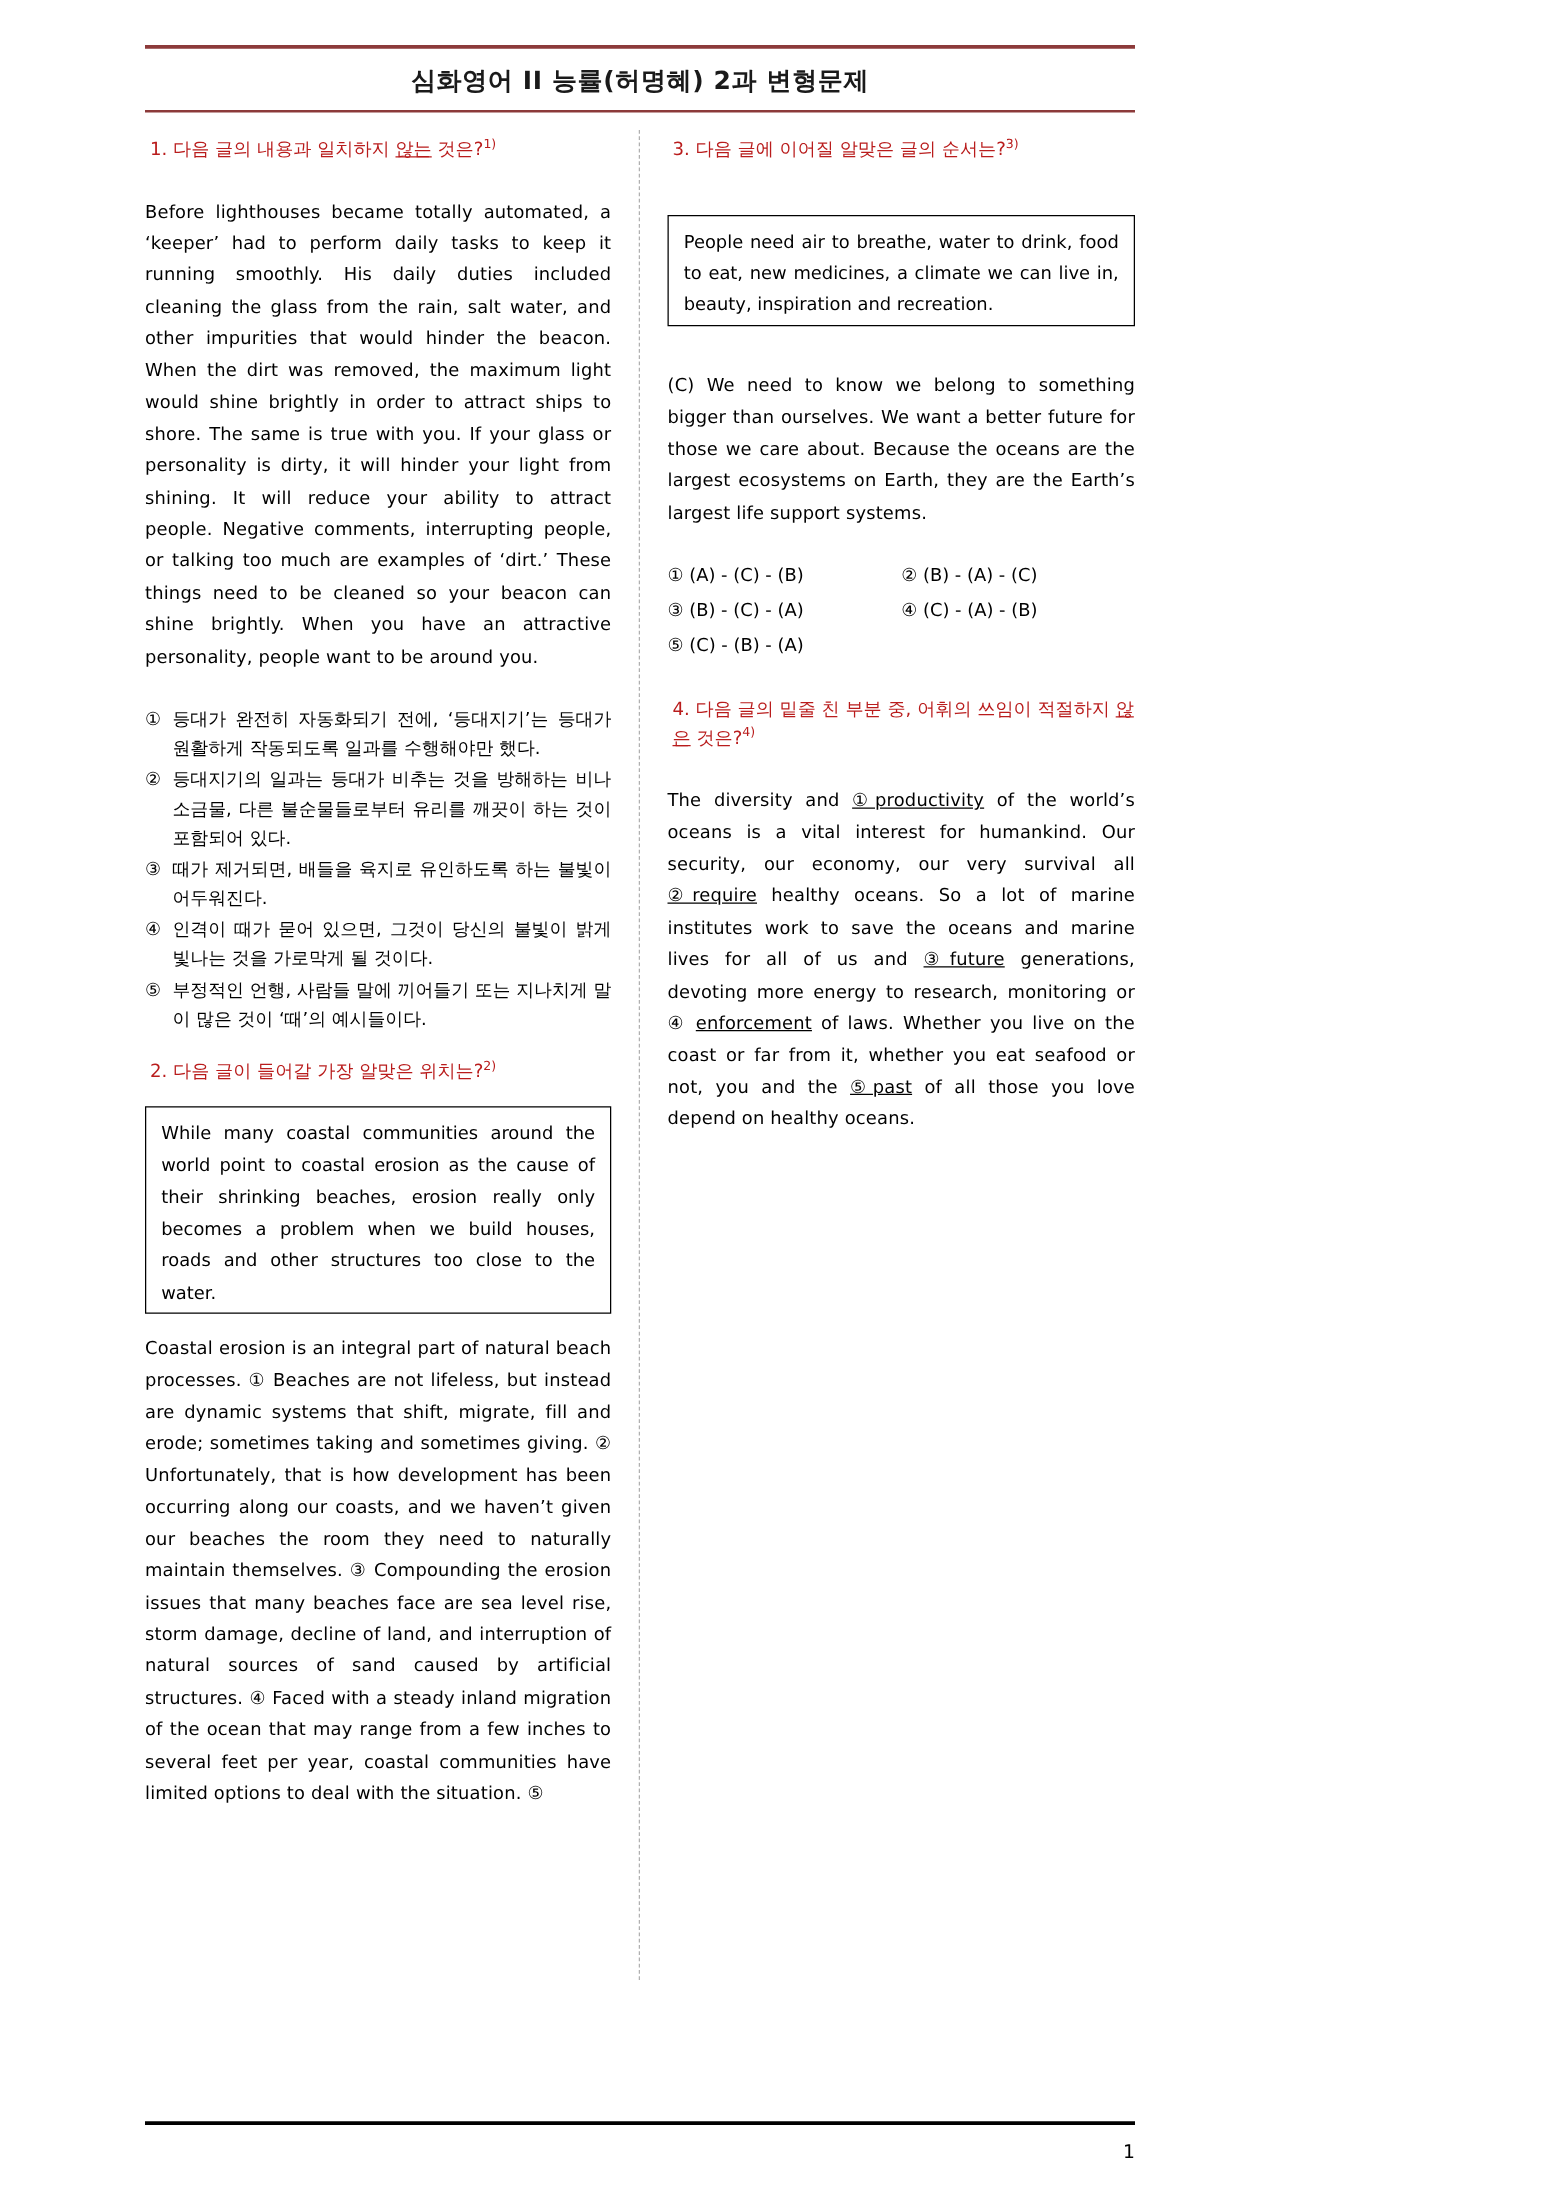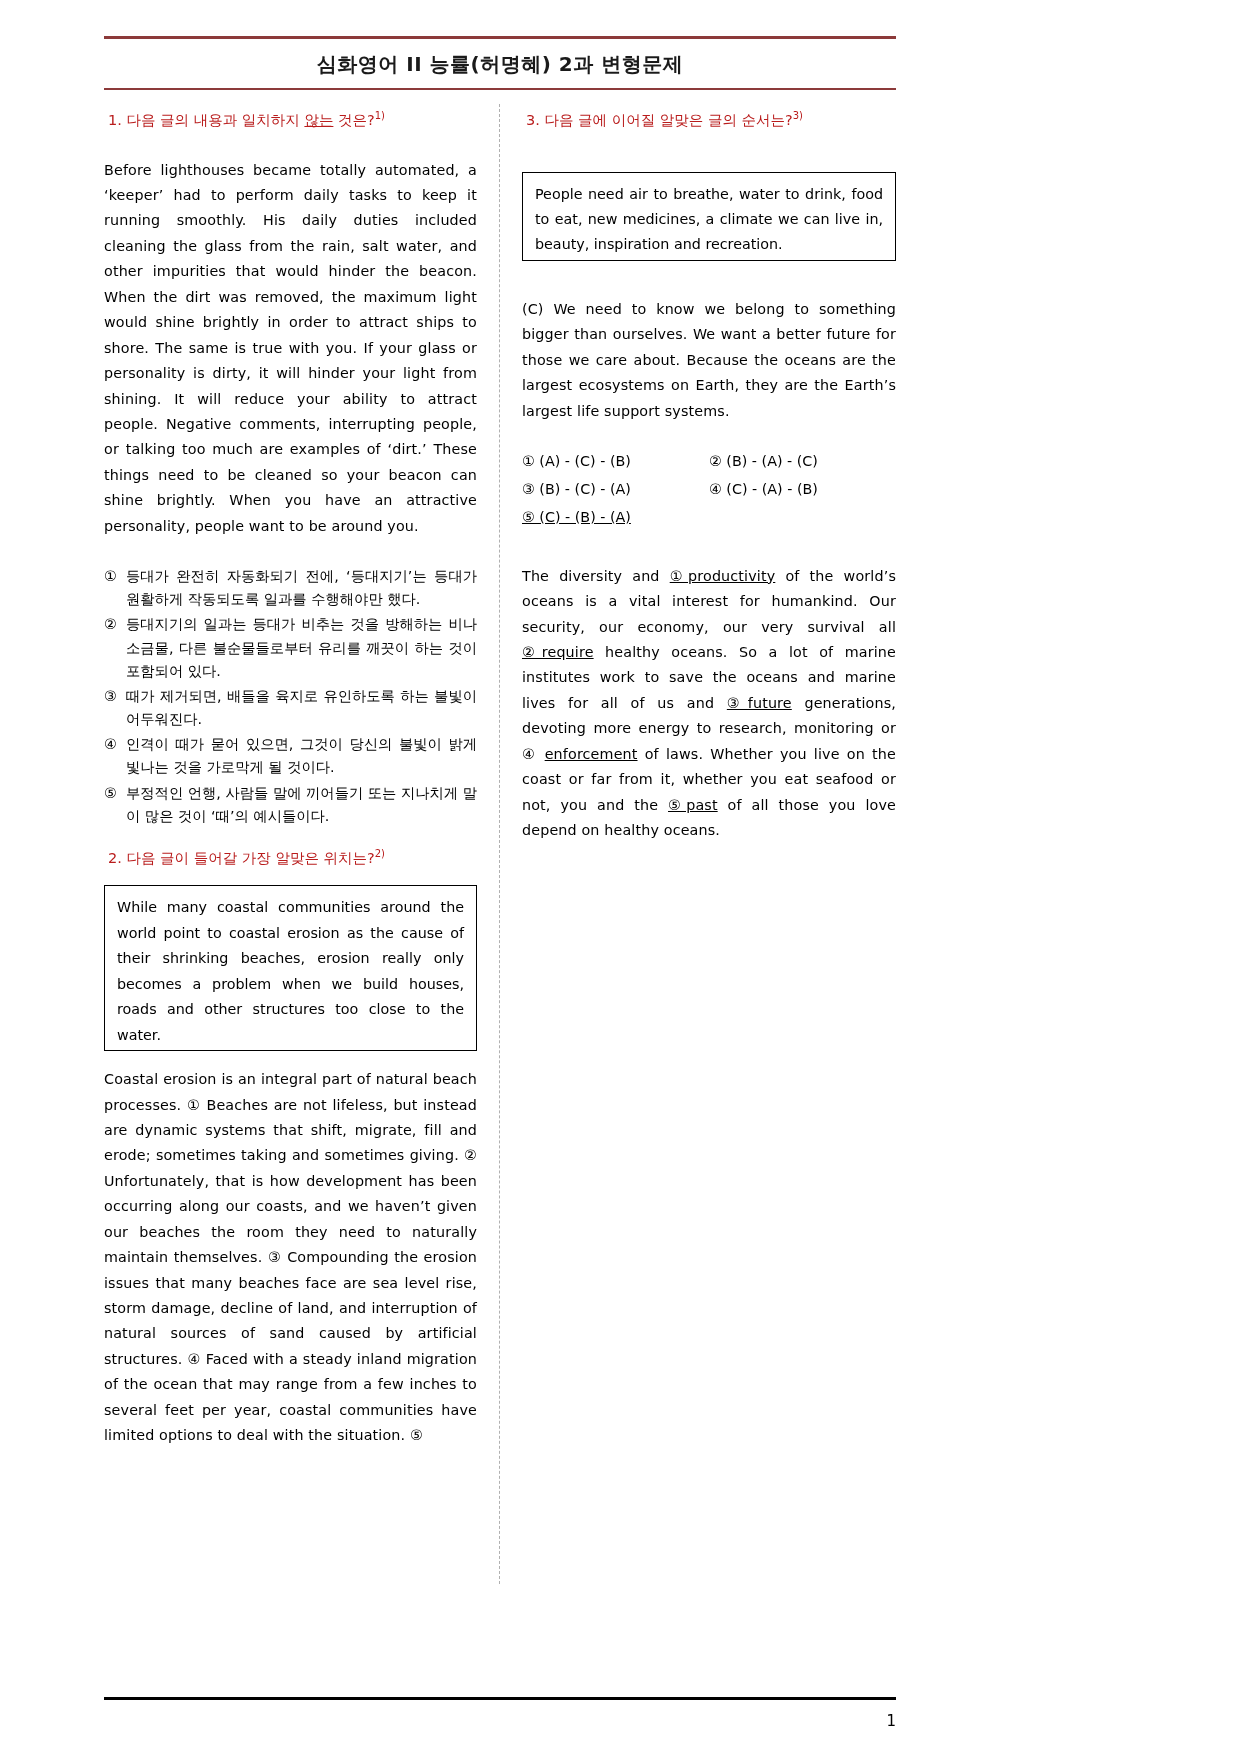--- a/index.html
+++ b/index.html
@@ -9,21 +9,21 @@
   }
   body {
     width: 1240px;
     height: 1752px;
     font-family: "DejaVu Sans", sans-serif;
     color: #000000;
     position: relative;
   }
   .page {
     position: absolute;
-    left: 0; top: 0;
+    left: 12px; top: 0;
     width: 1000px;
     height: 1752px;
     box-sizing: border-box;
     padding: 36px 104px 0 104px;
   }
   .rule-top {
     border-top: 3px solid #8c3a3a;
     width: 100%;
     margin: 0 0 0 0;
   }
@@ -109,21 +109,20 @@
     font-size: 14.3px;
     line-height: 1.95;
     justify-content: flex-end;
   }
   .choice-grid .gi {
     width: 50%;
     box-sizing: border-box;
   }
   .choice-grid .gi.full {
     width: 100%;
-    text-decoration: underline;
   }
   .spacer-sm { height: 10px; }
   .spacer-md { height: 22px; }
   .uline { text-decoration: underline; }
   .footer-rule {
     position: absolute;
     left: 104px;
     right: 104px;
     bottom: 52px;
     border-top: 3px solid #000;
@@ -210,20 +209,23 @@
       <div class="choice-grid">
         <div class="gi">① (A) - (C) - (B)</div>
         <div class="gi">② (B) - (A) - (C)</div>
         <div class="gi">③ (B) - (C) - (A)</div>
         <div class="gi">④ (C) - (A) - (B)</div>
         <div class="gi full">⑤ (C) - (B) - (A)</div>
       </div>
 
       <div class="spacer-md"></div>
 
+      <div class="q-head">
+        <span>4. 다음 글의 밑줄 친 부분 중, 어휘의 쓰임이 적절하지 </span><span class="u">않은</span><span> 것은?</span><span class="sup">4)</span>
+      </div>
 
       <div class="spacer-sm"></div>
 
       <div class="passage" id="q4-passage"><span>The diversity and </span><span class="uline">①productivity</span><span> of the world’s oceans is a vital interest for humankind. Our security, our economy, our very survival all </span><span class="uline">②require</span><span> healthy oceans. So a lot of marine institutes work to save the oceans and marine lives for all of us and </span><span class="uline">③future</span><span> generations, devoting more energy to research, monitoring or ④ </span><span class="uline">enforcement</span><span> of laws. Whether you live on the coast or far from it, whether you eat seafood or not, you and the </span><span class="uline">⑤past</span><span> of all those you love depend on healthy oceans.</span></div>
 
     </div>
   </div>
 
   <div class="footer-rule"></div>
   <div class="page-num">1</div>

